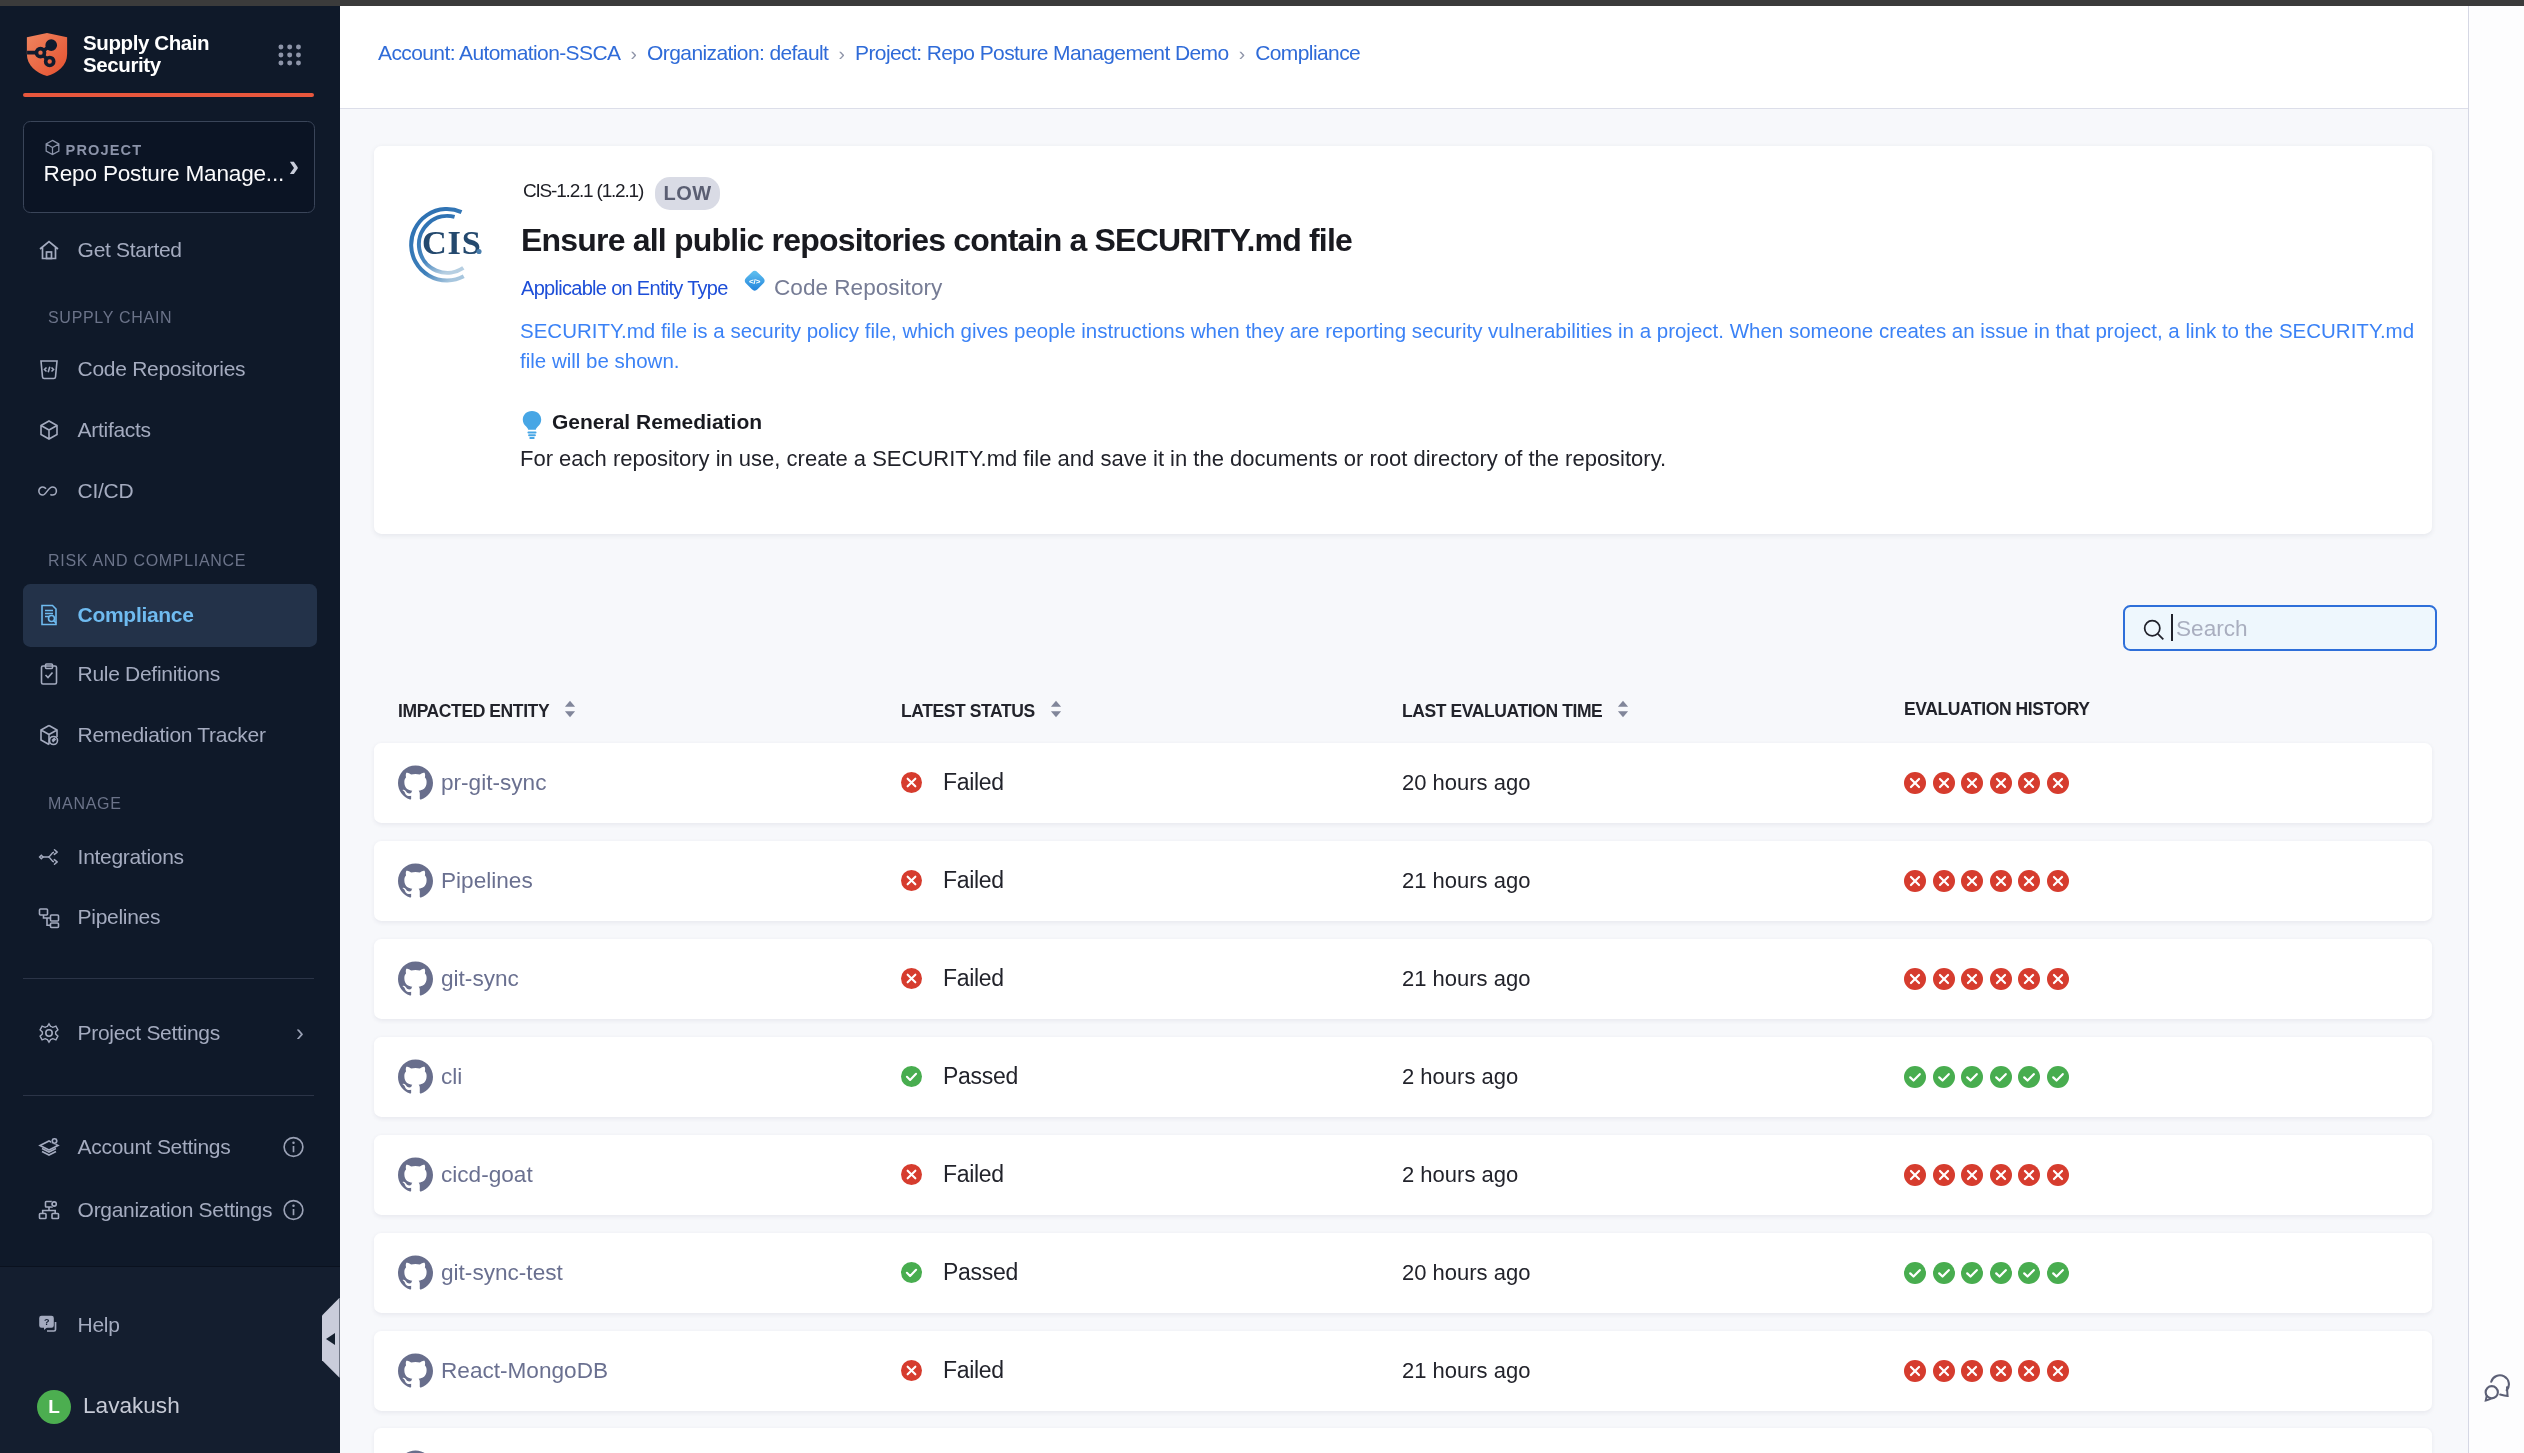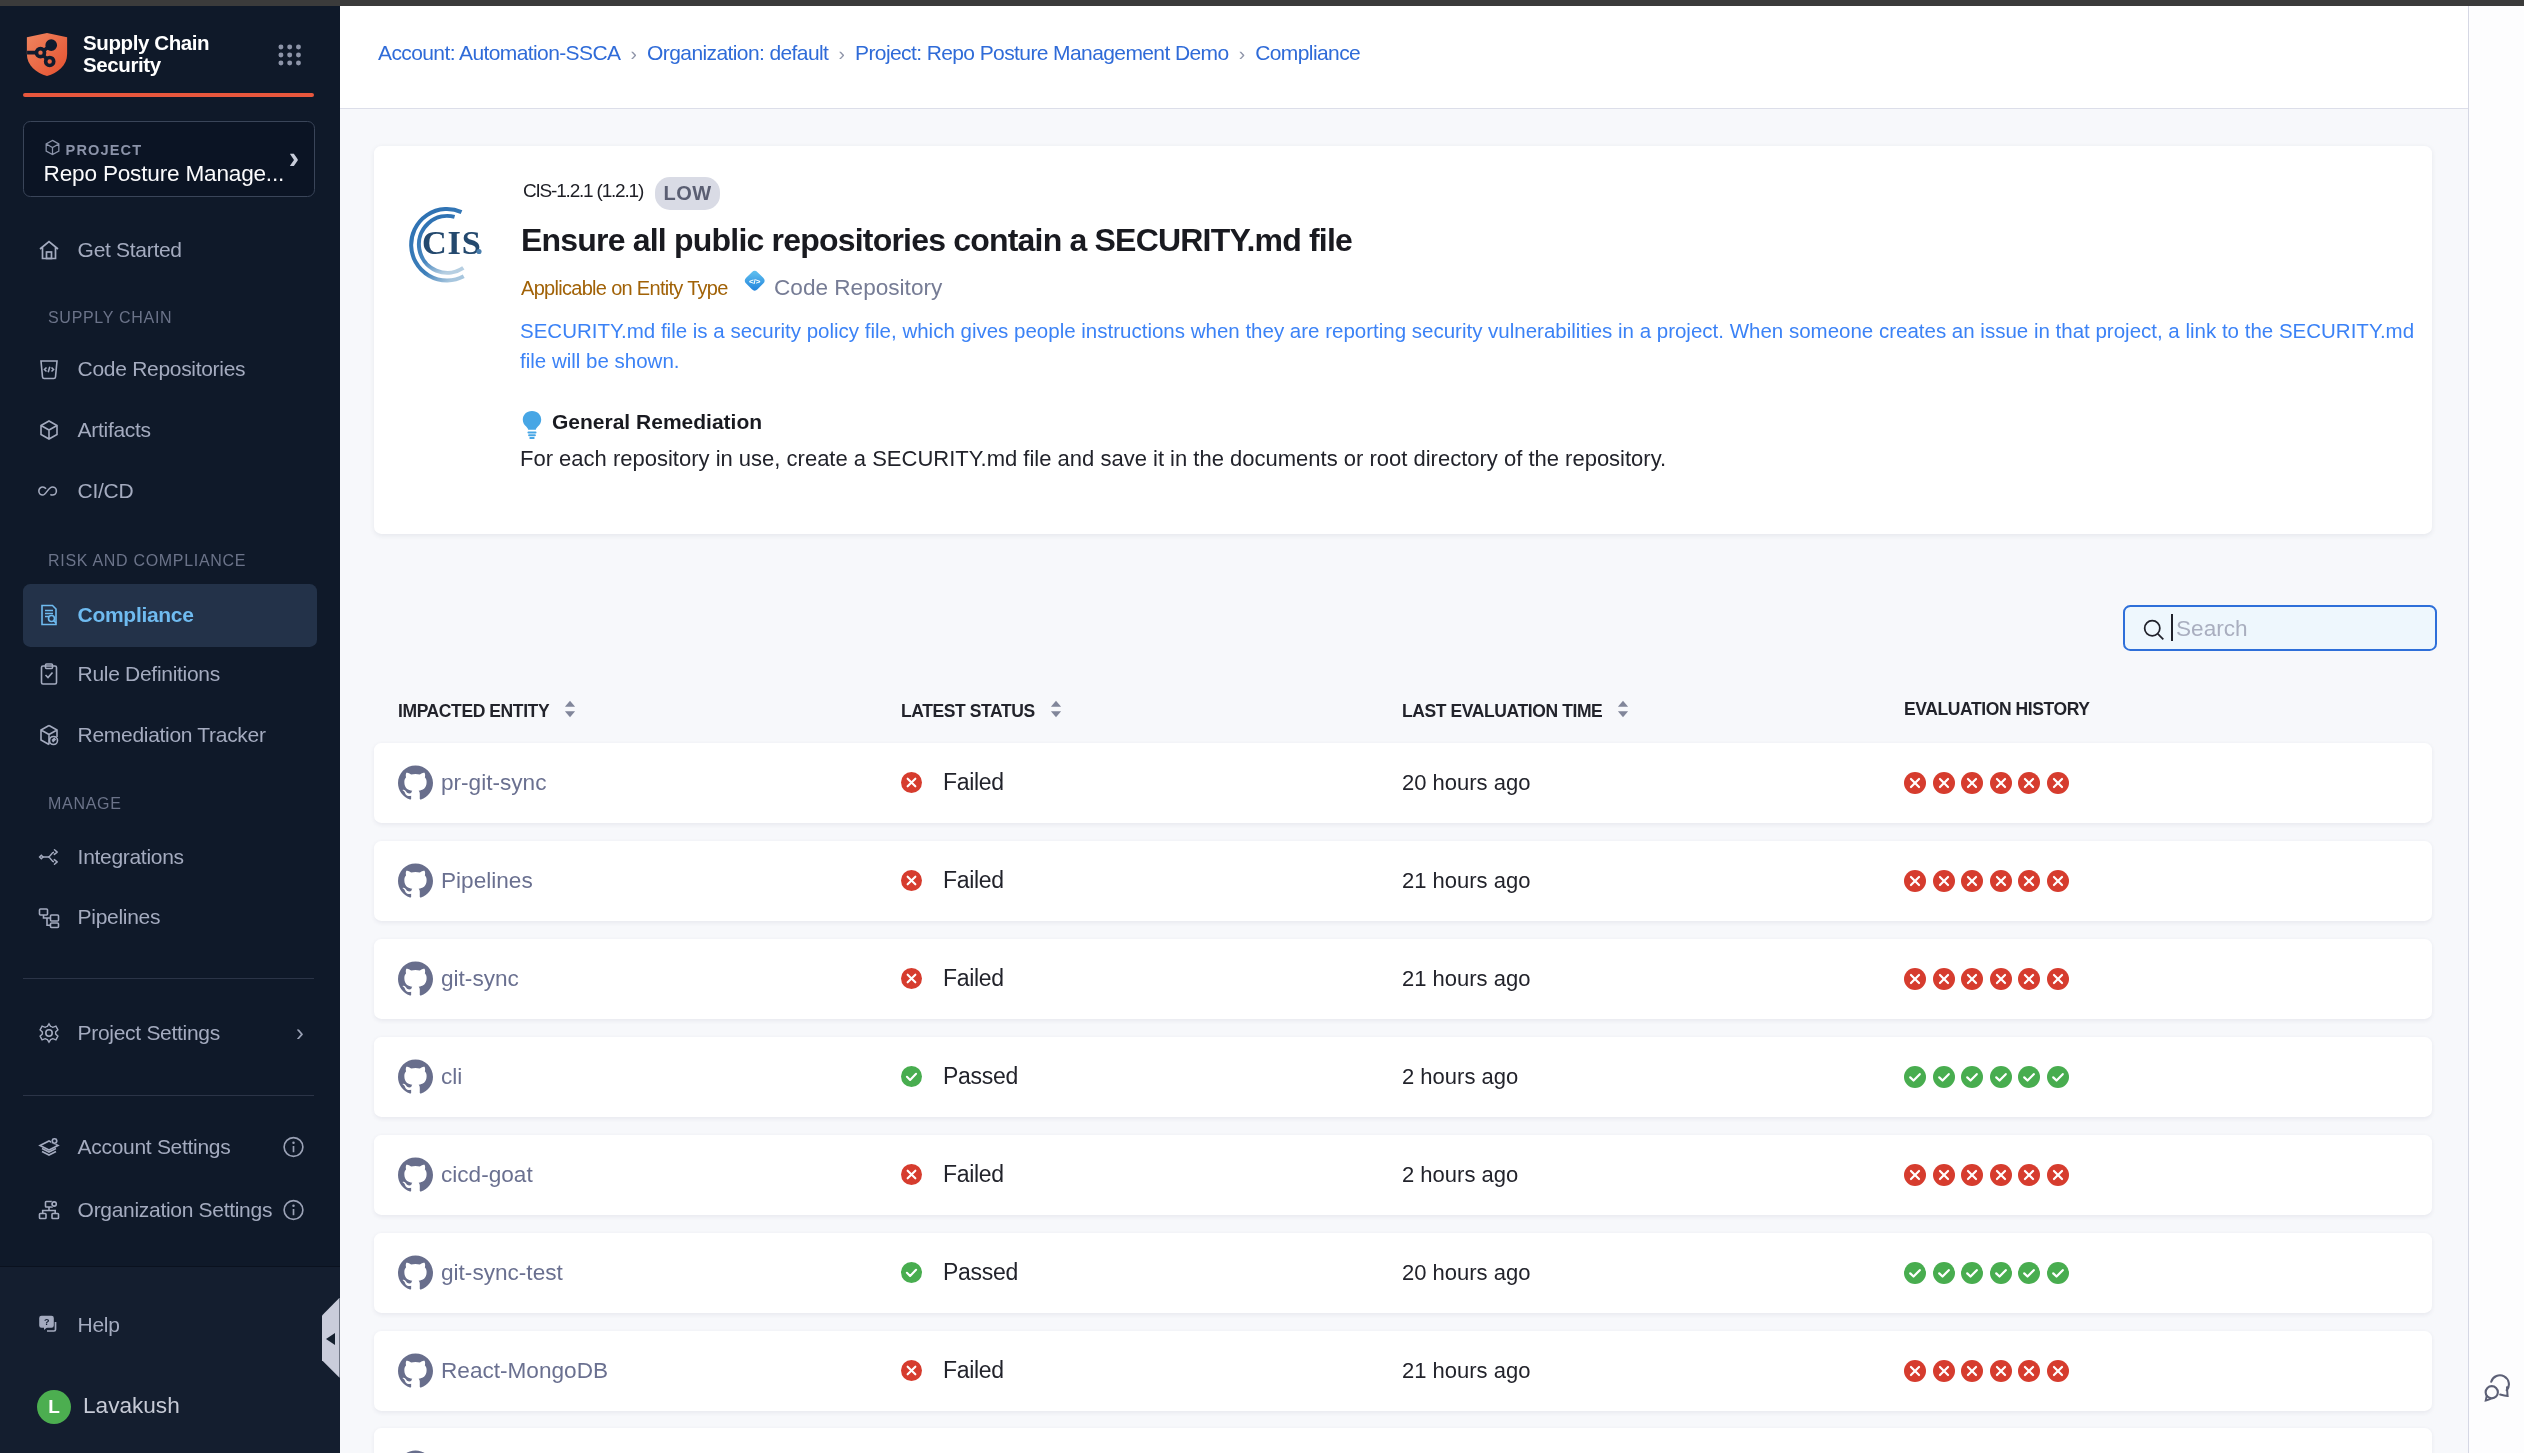--- a/index.html
+++ b/index.html
@@ -5,21 +5,21 @@
   * { margin:0; padding:0; box-sizing:border-box; }
   html,body { width:2525px; height:1454px; overflow:hidden; }
   body { font-family:"Liberation Sans", sans-serif; background:#f7f8fb; position:relative; }
   .topstrip { position:absolute; left:0; top:0; width:2525px; height:5.8px; background:#3b3b3b; z-index:50; }
   
   .sidebar { position:absolute; left:0; top:5.8px; width:340px; height:1448px; background:#0f1929; z-index:20; }
   .sb-logo { position:absolute; left:24px; top:25px; width:46px; height:46px; }
   .sb-title { position:absolute; left:83px; top:26px; color:#fff; font-size:20.5px; font-weight:bold; line-height:22.6px; letter-spacing:-0.4px; }
   .sb-grid { position:absolute; left:278px; top:38px; width:23.4px; height:22px; }
   .sb-underline { position:absolute; left:22.6px; top:87px; width:291px; height:4.4px; background:#e8573d; border-radius:2.2px; }
-  .projbox { position:absolute; left:22.6px; top:115px; width:292px; height:76px; background:#0b1424; border:1.5px solid #3a4559; border-radius:7.3px; }
+  .projbox { position:absolute; left:22.6px; top:115px; width:292px; height:92px; background:#0b1424; border:1.5px solid #3a4559; border-radius:7.3px; }
   .projbox .plabel { position:absolute; left:42px; top:20px; font-size:14.6px; font-weight:bold; letter-spacing:1.1px; color:#8b93a9; }
   .projbox .picon { position:absolute; left:19px; top:16px; }
   .projbox .pname { position:absolute; left:20px; top:39px; font-size:22.6px; letter-spacing:-0.2px; color:#fbfbfd; }
   .projbox .pchev { position:absolute; right:14.6px; top:50%; transform:translateY(-54%); color:#c8cdda; font-size:31px; font-weight:bold; }
   .navitem { position:absolute; left:22.6px; width:294px; height:57px; color:#a4abbf; font-size:21px; letter-spacing:-0.3px; }
   .navitem .ic { position:absolute; left:14px; top:50%; transform:translateY(-50%); width:24px; height:24px; }
   .navitem .tx { position:absolute; left:55px; top:50%; transform:translateY(-50%); white-space:nowrap; }
   .navitem.active { background:#233249; border-radius:7.3px; color:#6fbbf0; }
   .sec-label { position:absolute; left:48px; color:#6b7389; font-size:16px; letter-spacing:0.7px; white-space:nowrap; }
   .sb-hr { position:absolute; left:22.6px; width:291px; height:0; border-top:1.5px solid #2b3447; }
@@ -251,21 +251,21 @@
           </linearGradient>
         </defs>
       <path d="M 76 18 A 49 49 0 1 0 79 106" fill="none" stroke="url(#cisg)" stroke-width="5.5"></path>
       <path d="M 66.5 24.5 A 39 39 0 1 0 78.5 94.5" fill="none" stroke="url(#cisg2)" stroke-width="5.5"></path>
       <text x="22" y="76" font-family="Liberation Serif" font-size="47" font-weight="bold" fill="#24496e" letter-spacing="1">CIS</text>
       <circle cx="100" cy="72" r="3.5" fill="#4a7fae"></circle>
     </svg>
     <div class="cid">CIS-1.2.1 (1.2.1)</div>
     <div class="lowbadge">LOW</div>
     <div class="ctitle">Ensure all public repositories contain a SECURITY.md file</div>
-    <div style="position:absolute; left:147px; top:131px; font-size:20px; letter-spacing:-0.7px; color:#a16207; white-space:nowrap">Applicable on Entity Type</div>
+    <div style="position:absolute; left:147px; top:131px; font-size:20px; letter-spacing:-0.7px; color:#1d4ed8; white-space:nowrap">Applicable on Entity Type</div>
     <svg style="position:absolute; left:369px; top:123px" width="23.4" height="23.4" viewBox="0 0 32 32">
         <defs>
           <linearGradient id="diag" x1="0" y1="0" x2="1" y2="1">
             <stop offset="0" stop-color="#65c6f1"></stop>
             <stop offset="1" stop-color="#1e7fdb"></stop>
           </linearGradient>
         </defs>
         <rect x="5" y="5" width="22" height="22" rx="5.5" transform="rotate(45 16 16)" fill="url(#diag)"></rect>
         <text x="16" y="20.5" font-size="11" font-weight="bold" fill="#fff" text-anchor="middle" font-family="Liberation Sans">&lt;/&gt;</text>
       </svg>

